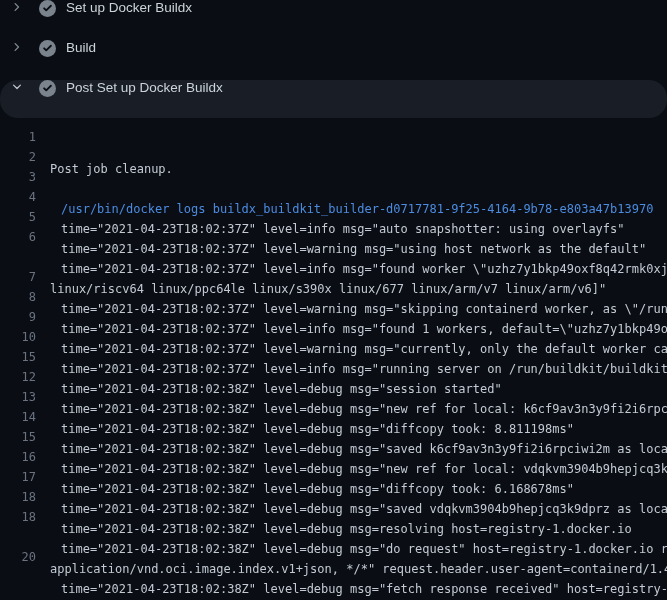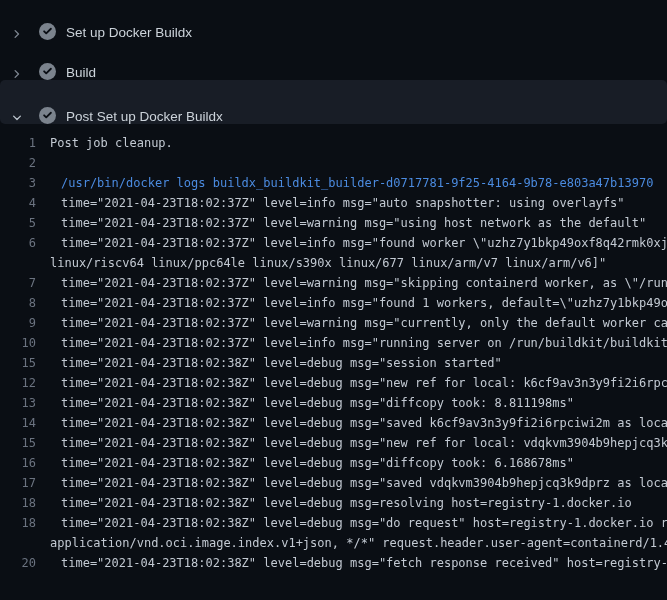--- a/index.html
+++ b/index.html
@@ -19,28 +19,28 @@
     height: 600px;
     overflow: hidden;
     background: var(--bg);
     font-family: "Liberation Sans", sans-serif;
   }
   
   .steps { width: 667px; }
   .step {
     height: 40px;
     display: flex;
-    align-items: flex-end;
+    align-items: flex-start;
     padding: 0 16px 0 10px;
     cursor: pointer;
   }
   .step.expanded {
-    height: 44px;
+    height: 38px;
     background: var(--highlight);
-    border-radius: 5px;
+    border-radius: 18px;
   }
   .chev {
     width: 13px;
     height: 13px;
     flex: none;
     display: flex;
     align-items: center;
     justify-content: center;
     margin-right: 16px;
     color: var(--chevron-gray);
@@ -74,21 +74,21 @@
     display: flex;
     white-space: pre;
     height: 20px;
   }
   .ln {
     flex: none;
     width: 36px;
     text-align: right;
     color: var(--gutter);
   }
-  .txt { padding-left: 14px; }
+  .txt { padding-left: 14px; margin-top: 32px; }
   .txt.ind1 { padding-left: 25px; text-align: right; }
   .txt.cmd { color: var(--command-blue); }
   .caret {
     display: inline-block;
     font-size: 8px;
     color: #aab2bb;
     margin-right: 6px;
     vertical-align: 1px;
     cursor: pointer;
   }

